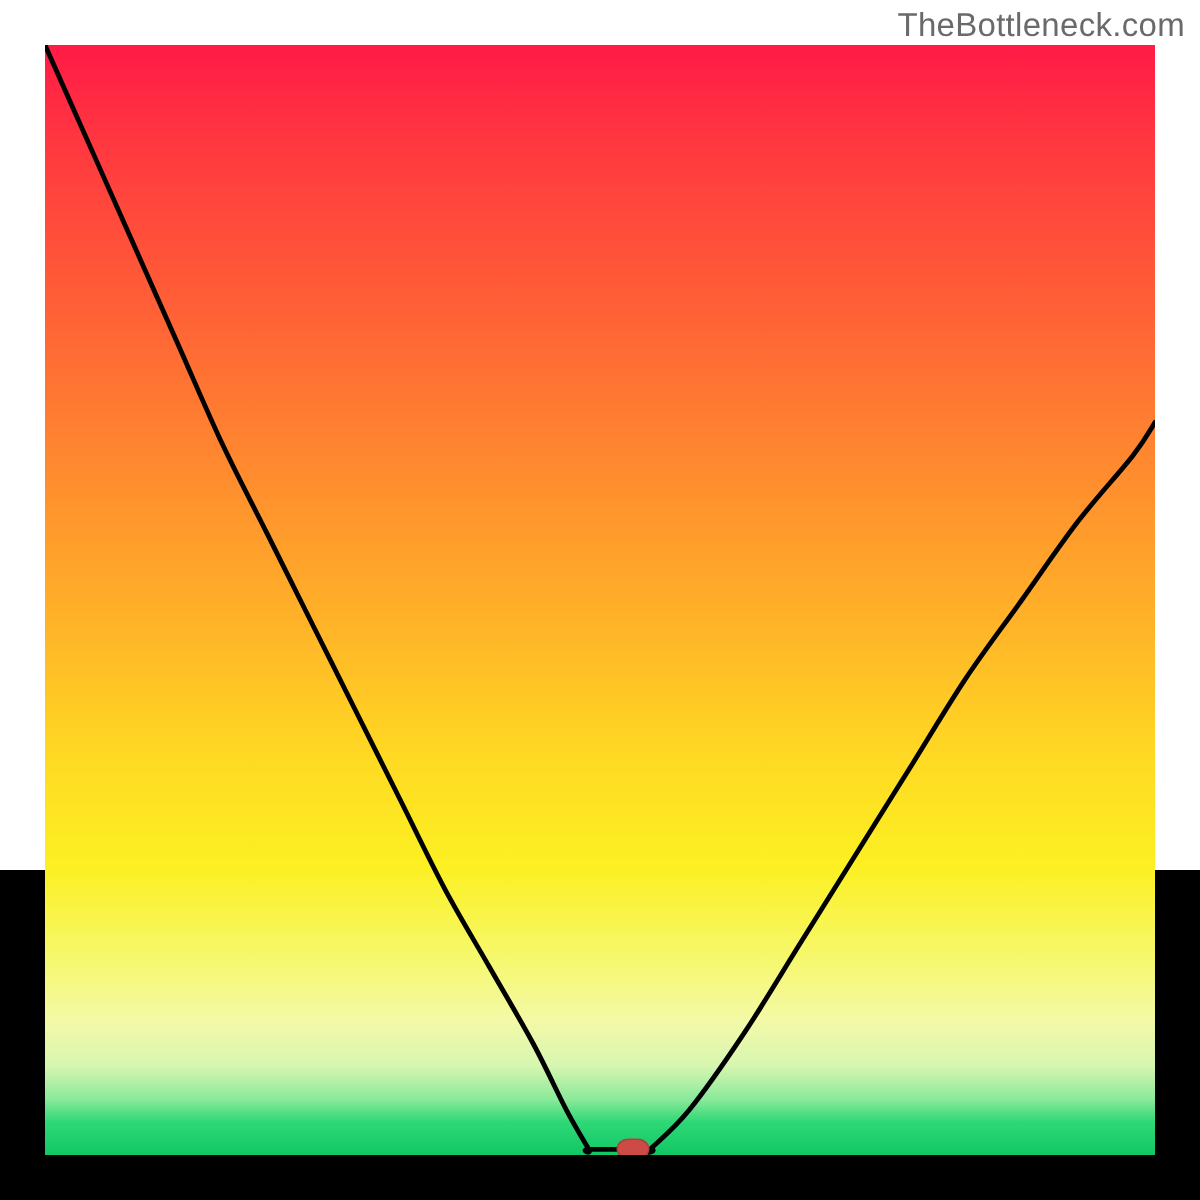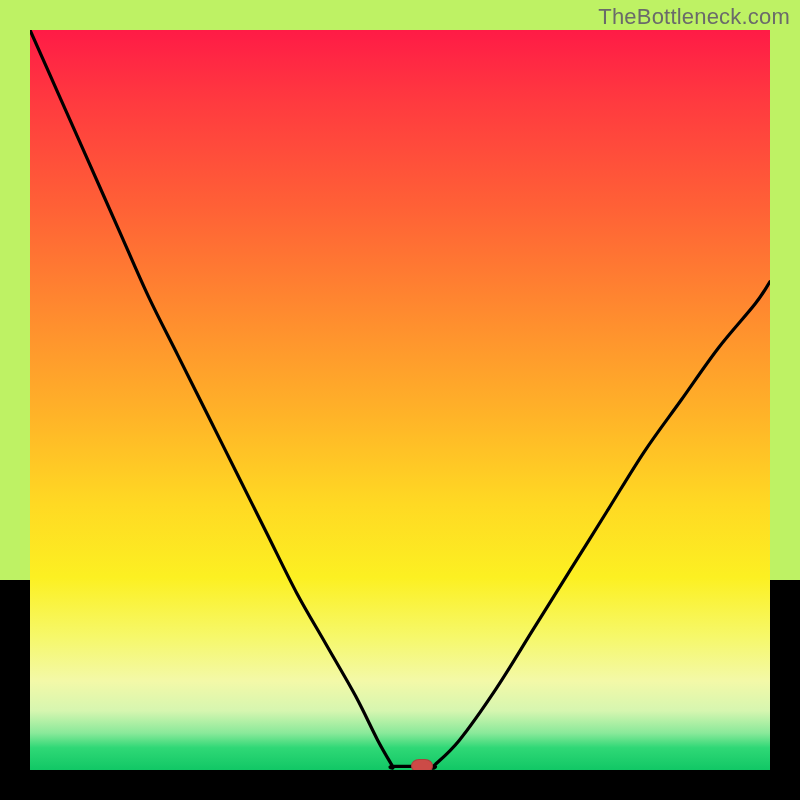--- a/index.html
+++ b/index.html
@@ -8,21 +8,21 @@
     width: 800px;
     height: 800px;
     background: #000;
     font-family: Arial, Helvetica, sans-serif;
     overflow: hidden;
   }
   .frame {
     position: relative;
     width: 800px;
     height: 580px;
-    background: #bef264;
+    background: #ffffff;
   }
   .watermark {
     position: absolute;
     top: 4px;
     right: 10px;
     color: #6a6a6a;
     font-size: 22px;
     font-weight: 500;
     letter-spacing: 0.2px;
     user-select: none;

